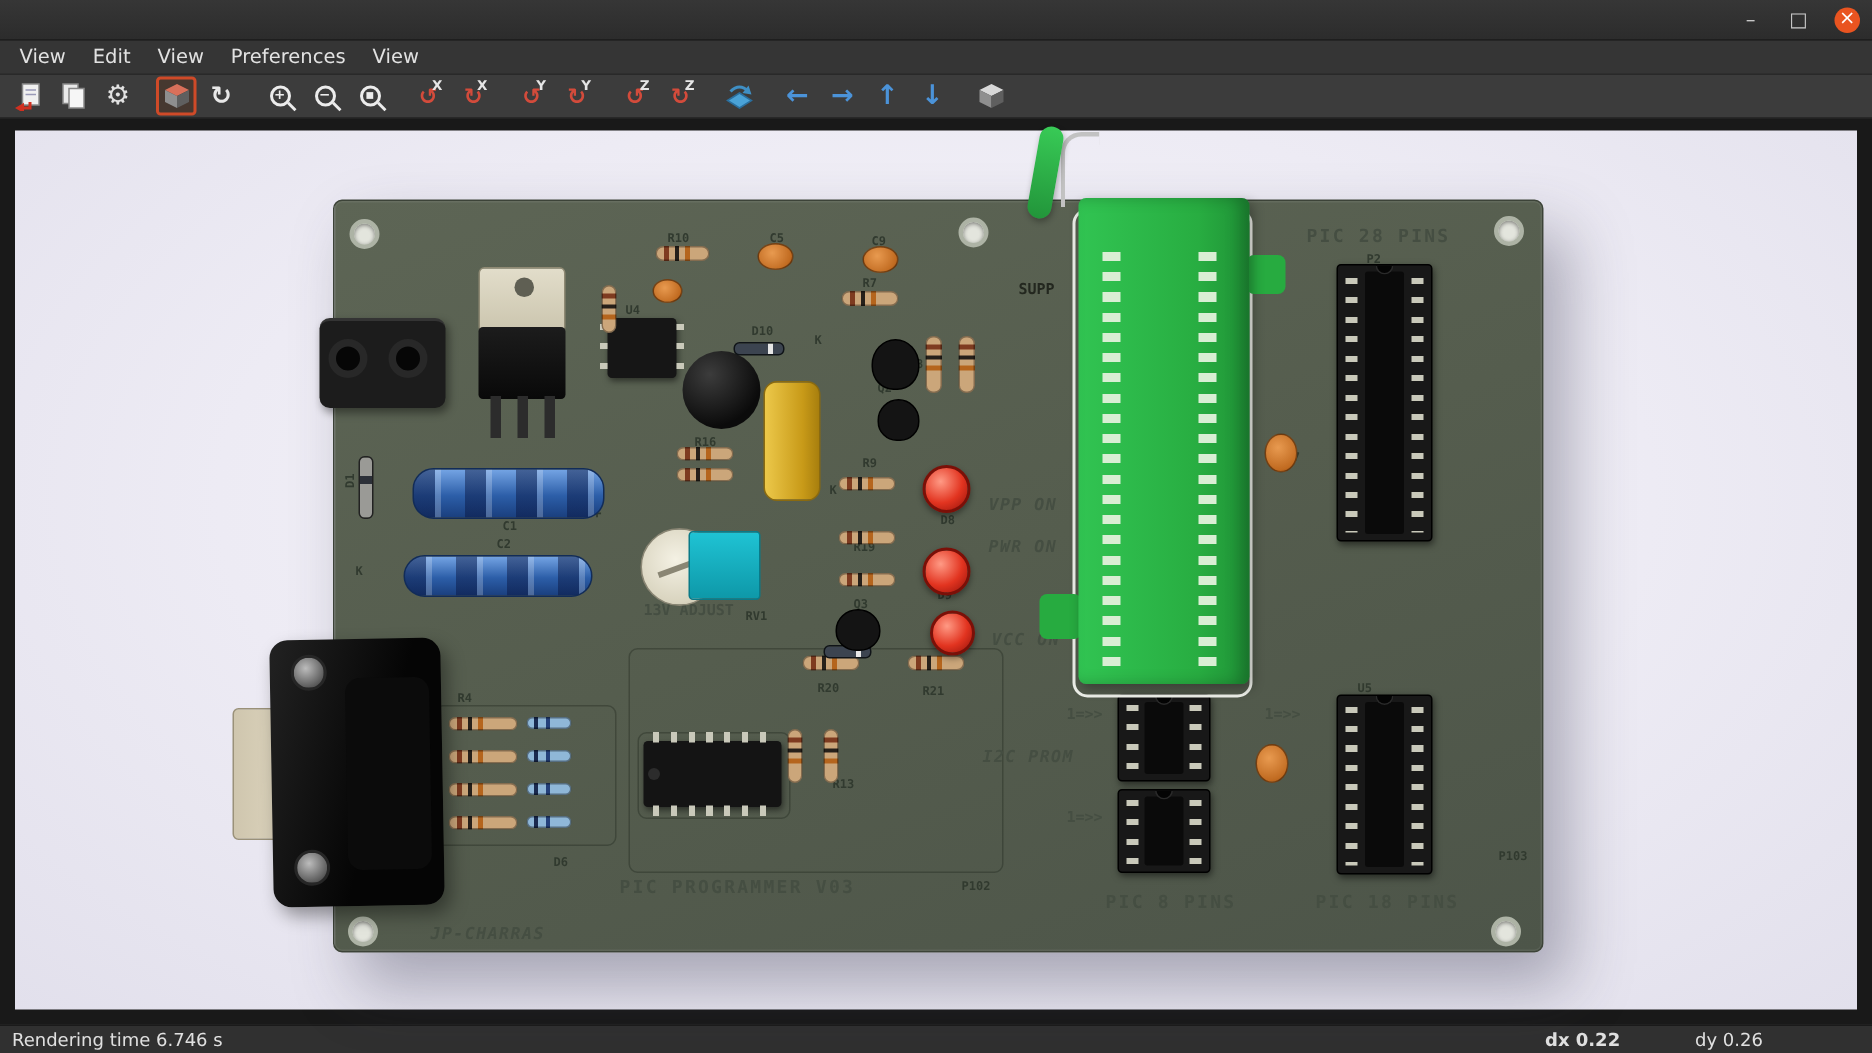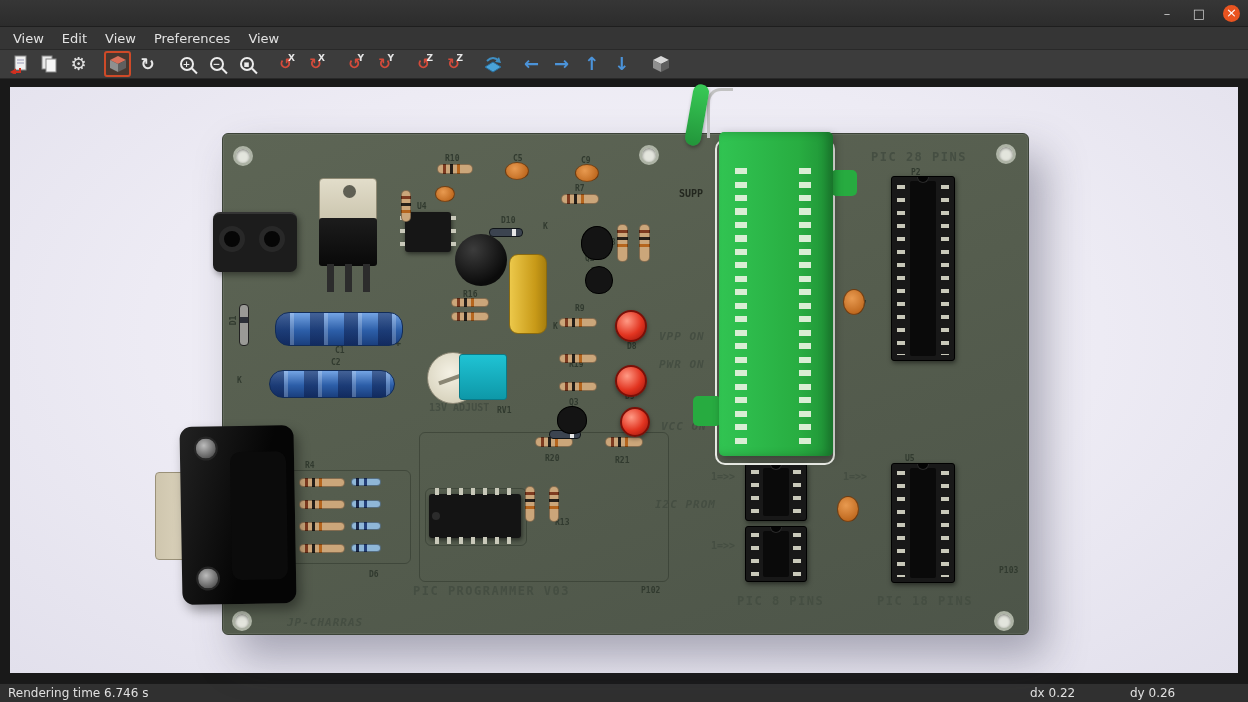--- a/index.html
+++ b/index.html
@@ -62,21 +62,21 @@
   .notch { position:absolute; left:50%; transform:translateX(-50%); top:0; width:12px; height:6px; background:#040404; border-radius:0 0 6px 6px; border:1px solid #2a2a2a; border-top:none; }
   .pincol { position:absolute; width:8px; background:repeating-linear-gradient(to bottom,#c9c9ba 0 4px,rgba(0,0,0,0) 4px 13px); }
   .pinrow { position:absolute; height:7px; background:repeating-linear-gradient(to right,#c9c9ba 0 4px,rgba(0,0,0,0) 4px 12px); }
   .zif { position:absolute; background:linear-gradient(90deg,#31c452 0%,#28ad41 70%,#1f9136 100%); border-radius:5px; box-shadow:inset -6px 0 10px rgba(0,0,0,.22), 2px 3px 8px rgba(0,0,0,.3); }
   .zif-col { position:absolute; width:12px; background:repeating-linear-gradient(to bottom,#d9eed4 0 6px,rgba(0,0,0,0) 6px 13.5px); }
   .axial { border-radius:14px; background-image:repeating-linear-gradient(90deg, rgba(8,18,58,.45) 0 14px, rgba(255,255,255,.22) 14px 18px, rgba(8,18,58,0) 18px 34px), linear-gradient(180deg,#74a4e4,#2c5ea8 55%,#1a3f7e); border:1px solid #122c58; }
 
   
   .statusbar { height:19px; background:#303030; border-top:1px solid #1a1a1a; display:flex; align-items:center; color:#e0e0e0; font-size:12px; padding:0 8px; }
   .sp { flex:1; }
-  .st-dx { width:100px; } .st-dy { width:110px; }
+  .st-dx { width:100px;font-weight:bold; } .st-dy { width:110px; }
 </style>
 </head>
 <body>
 
 <div class="titlebar">
   <div class="winctl">
     <div class="ctl">–</div>
     <div class="ctl">□</div>
     <div class="ctl-close">×</div>
   </div>

